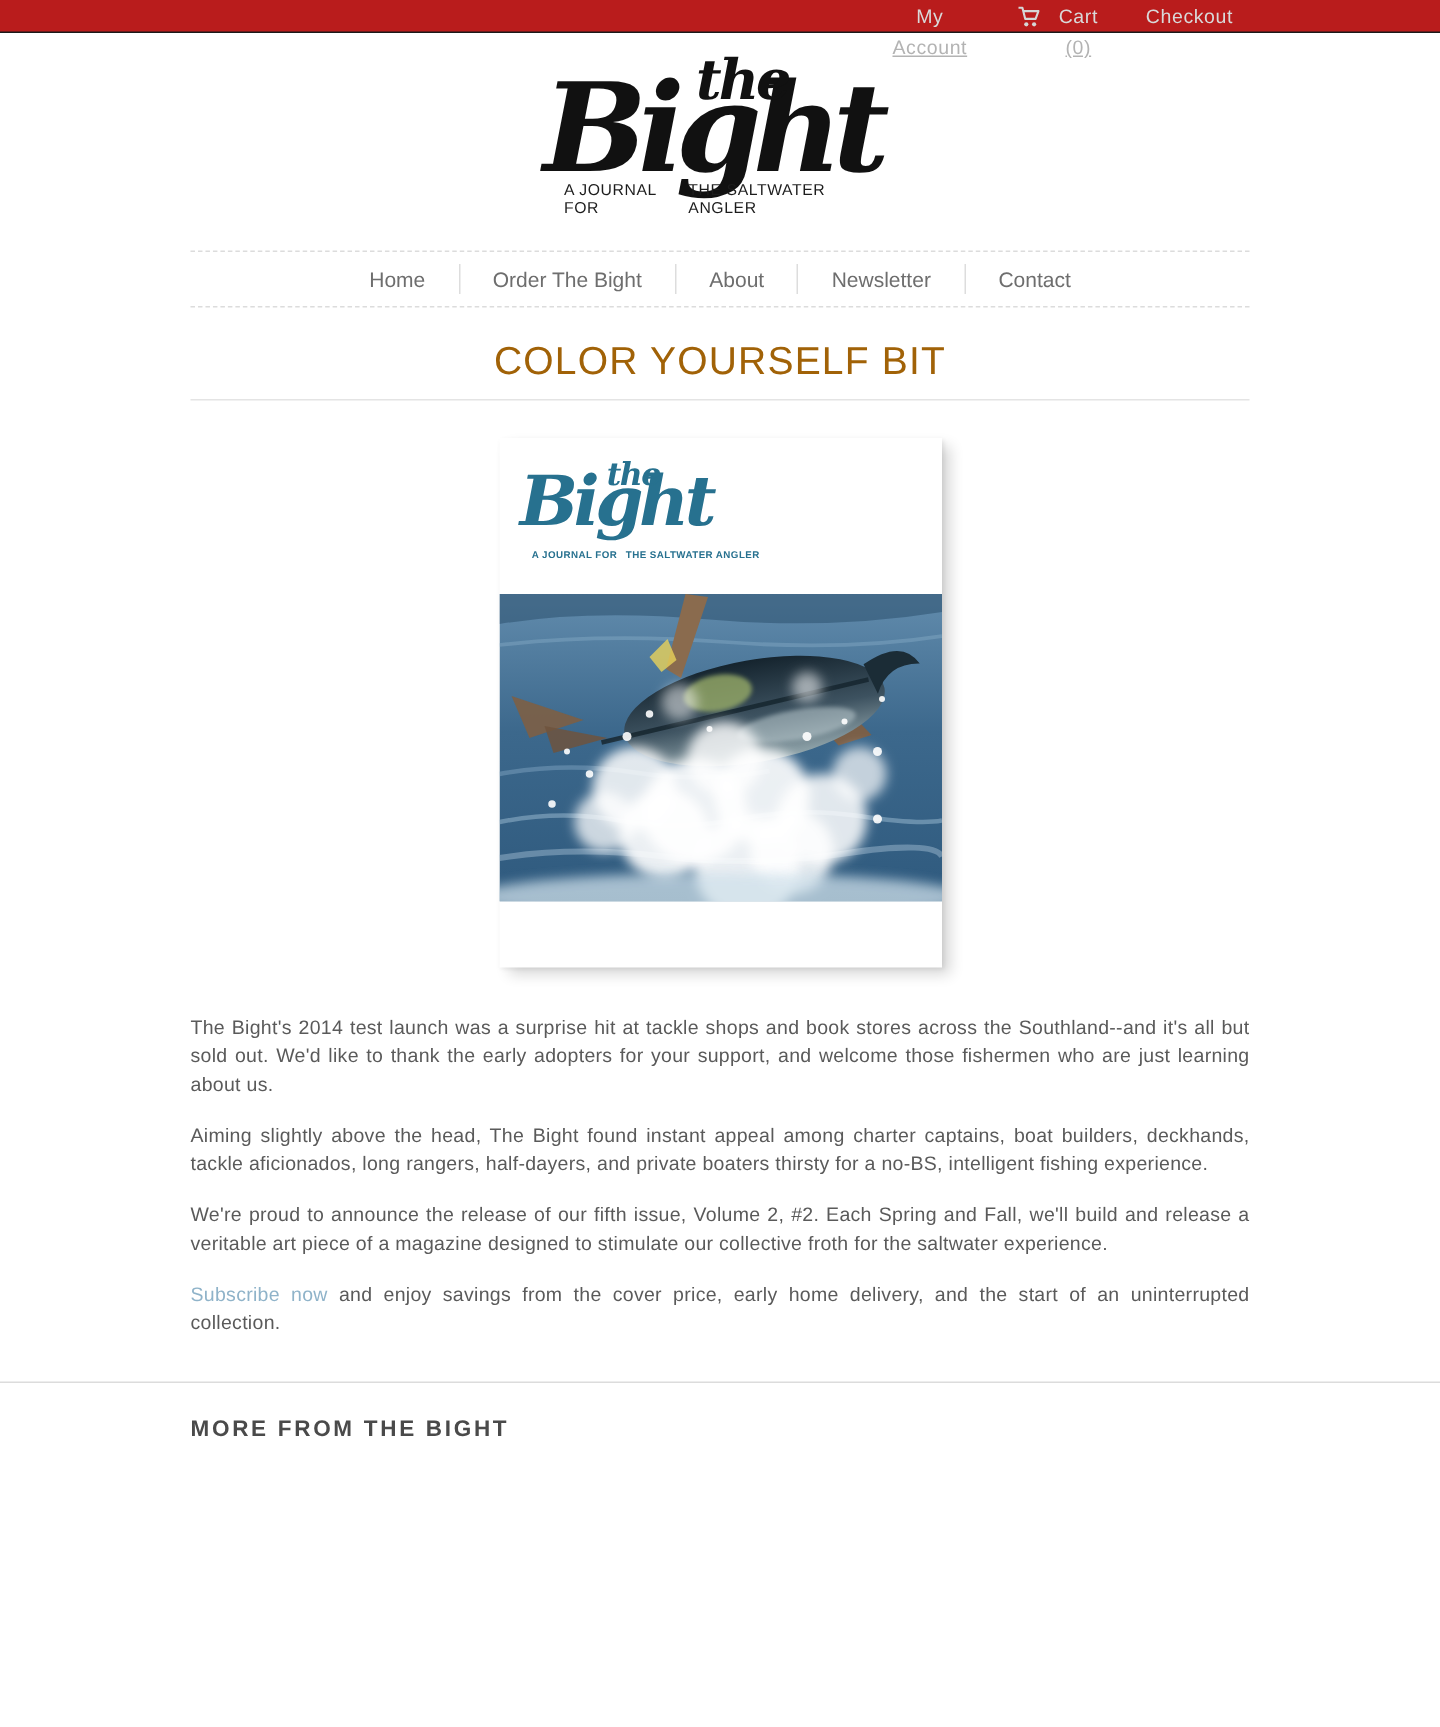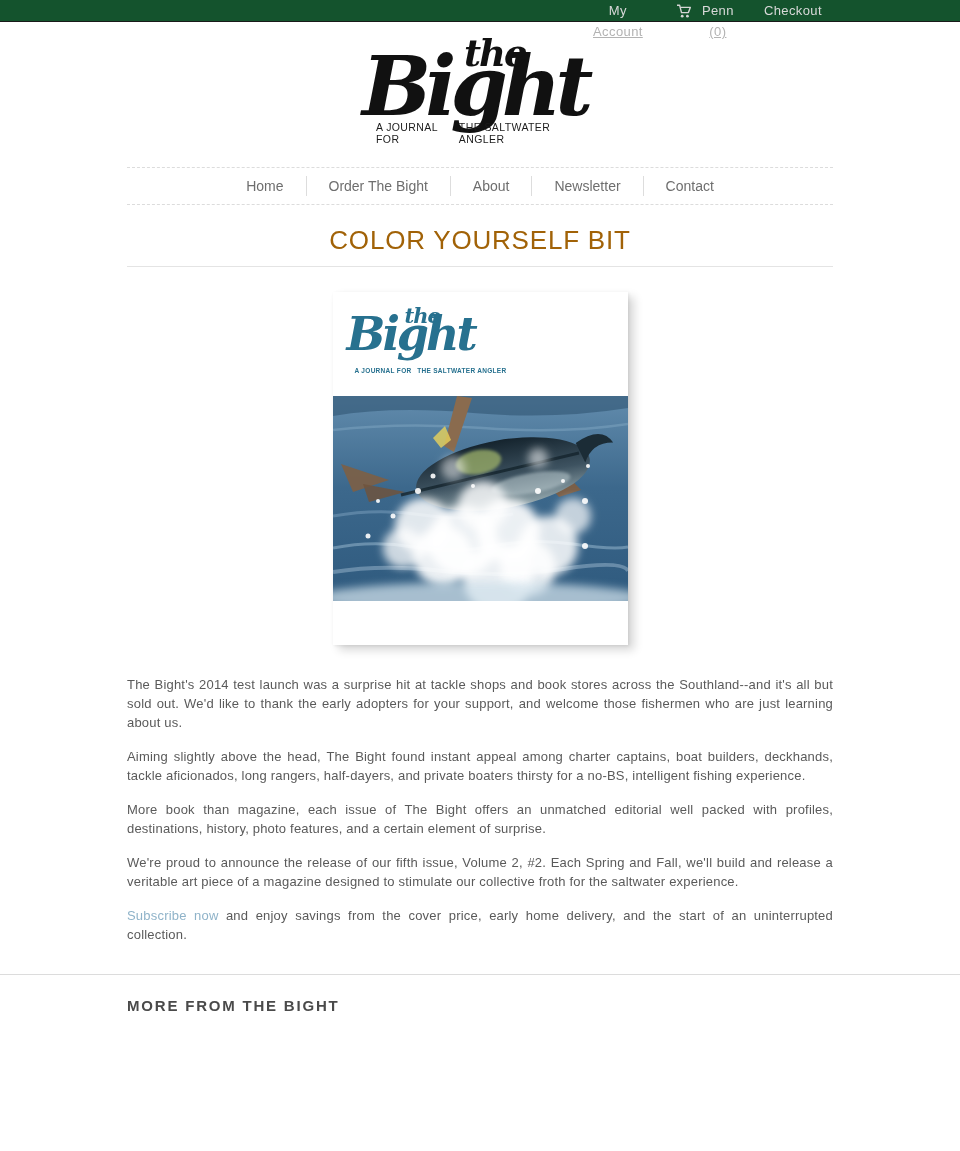--- a/index.html
+++ b/index.html
@@ -1,20 +1,20 @@
 <!DOCTYPE html>
 <html><head>
 <meta charset="utf-8">
 <style>
   * { margin: 0; padding: 0; box-sizing: border-box; }
   html, body { width: 960px; background: #ffffff; }
   body { height: 1151px; overflow: hidden; font-family: "Liberation Sans", sans-serif; position: relative; }
 
   
-  .topbar { position: relative; height: 22px; background: #14532d; border-bottom: 1px solid #1a1a1a; z-index: 5; }
+  .topbar { position: relative; height: 22px; background: #b91c1c; border-bottom: 1px solid #1a1a1a; z-index: 5; }
   .topbar-links { position: absolute; top: 0; right: 138px; display: flex; align-items: flex-start; gap: 30px; font-size: 13px; letter-spacing: 0.4px; }
   .tb-link { cursor: pointer; text-decoration: none; }
   .tb-line1 { display: block; line-height: 22px; color: #d9d9d9; white-space: nowrap; }
   .tb-line2 { display: block; line-height: 20px; color: #b3b3b3; white-space: nowrap; text-align: center; text-decoration: underline; }
   .tb-myaccount { width: 56px; text-align: center; }
   .tb-cart { display: flex; gap: 10px; }
   .tb-cart-icon { height: 22px; display: flex; align-items: center; }
   .tb-cart-col { text-align: center; min-width: 30px; }
 
   
@@ -67,21 +67,21 @@
     </a>
     <a class="tb-link tb-cart">
       <span class="tb-cart-icon">
         <svg width="16" height="15" viewBox="0 0 16 15">
           <path d="M1 1.2 h2.6 l1.9 7.4 h6.9 l1.9 -5.2 H4.3" fill="none" stroke="#d6d6d6" stroke-width="1.4" stroke-linejoin="round"></path>
           <circle cx="6.2" cy="12.2" r="1.4" fill="#d6d6d6"></circle>
           <circle cx="11.4" cy="12.2" r="1.4" fill="#d6d6d6"></circle>
         </svg>
       </span>
       <span class="tb-cart-col">
-        <span class="tb-line1">Penn</span>
+        <span class="tb-line1">Cart</span>
         <span class="tb-line2">(0)</span>
       </span>
     </a>
     <a class="tb-link">
       <span class="tb-line1">Checkout</span>
     </a>
   </div>
 </div>
 
 <div class="header">
@@ -192,21 +192,20 @@
       </g>
       <ellipse cx="147" cy="202" rx="165" ry="16" fill="#cfe0ea" opacity="0.75" filter="url(#soft)"></ellipse>
     </svg>
     <div class="cover-bottom"></div>
   </div>
 </div>
 
 <div class="article">
   <p>The Bight's 2014 test launch was a surprise hit at tackle shops and book stores across the Southland--and it's all but sold out. We'd like to thank the early adopters for your support, and welcome those fishermen who are just learning about us.</p>
   <p>Aiming slightly above the head, The Bight found instant appeal among charter captains, boat builders, deckhands, tackle aficionados, long rangers, half-dayers, and private boaters thirsty for a no-BS, intelligent fishing experience.</p>
-  <p>More book than magazine, each issue of The Bight offers an unmatched editorial well packed with profiles, destinations, history, photo features, and a certain element of surprise.</p>
   <p>We're proud to announce the release of our fifth issue, Volume 2, #2. Each Spring and Fall, we'll build and release a veritable art piece of a magazine designed to stimulate our collective froth for the saltwater experience.</p>
   <p><a class="link">Subscribe now</a><span> and enjoy savings from the cover price, early home delivery, and the start of an uninterrupted collection.</span></p>
 </div>
 
 <div class="footer">
   <div class="footer-inner">
     <div class="footer-heading">MORE FROM THE BIGHT</div>
 
   </div>
 </div>

